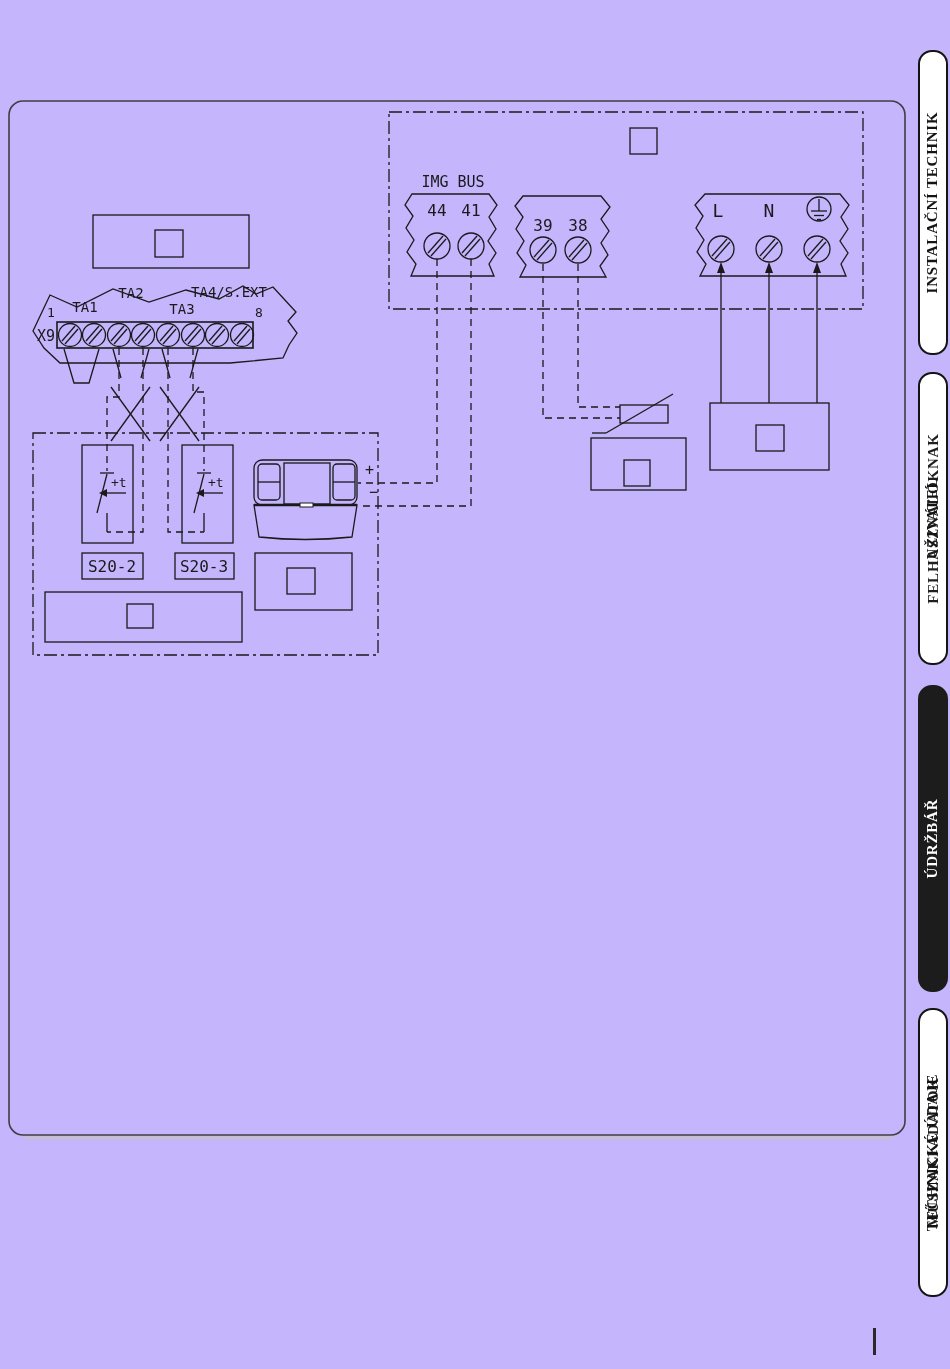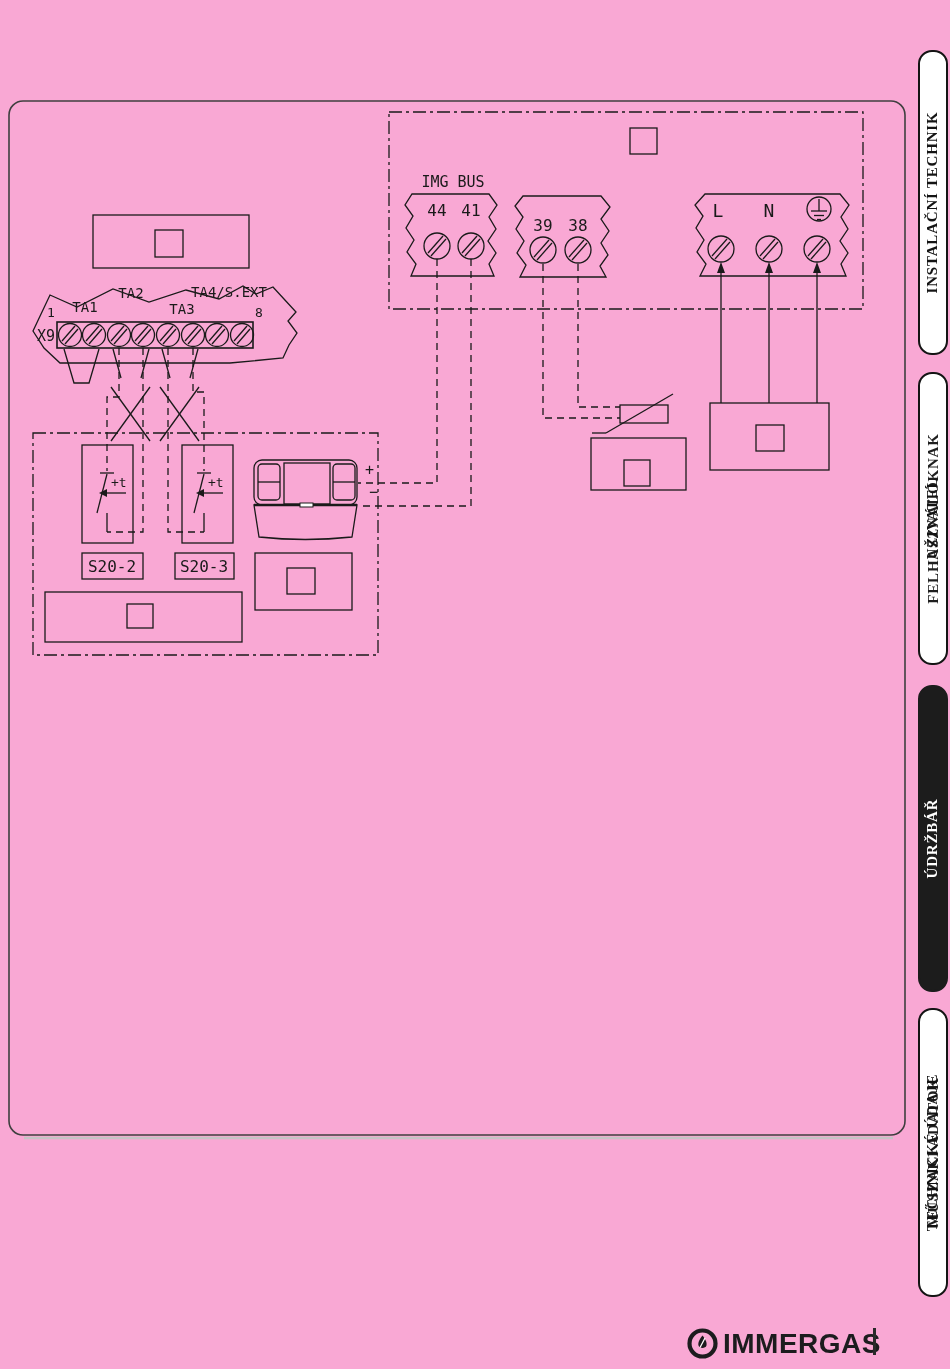--- a/index.html
+++ b/index.html
@@ -1,16 +1,16 @@
 <!DOCTYPE html>
 <html><head>
 <meta charset="utf-8">
 <style>
   html,body{margin:0;padding:0;background:#ffffff;}
-  #page{position:relative;width:950px;height:1369px;background:#f9a8d4;overflow:hidden;
+  #page{position:relative;width:950px;height:1369px;background:#c4b5fd;overflow:hidden;
         font-family:"Liberation Sans",sans-serif;}
   svg .ln{stroke:#1a1a1a;stroke-width:1.3;fill:none;stroke-linecap:butt;}
   svg .th{stroke-width:1.6;}
   svg .dash{stroke-dasharray:7 5;}
   svg .dashdot{stroke-dasharray:13 4 3 4;}
   svg .fillink{fill:#1a1a1a;stroke:none;}
   svg text{fill:#1a1a1a;font-family:"DejaVu Sans Mono",monospace;}
   svg .f13{font-size:13px;} svg .f14{font-size:14px;} svg .f15{font-size:15px;}
   svg .f16{font-size:16px;} svg .f18{font-size:18px;}
   .tab{position:absolute;left:918px;width:30px;background:#fff;border:2.4px solid #141414;
@@ -265,23 +265,15 @@
     <div class="rot"><span>ÚDRŽBÁŘ</span></div>
   </div>
 
   <div class="tab" style="top:1008px;height:289px;">
     <div class="rot">
       <span>TECHNICKÉ ÚDAJE</span>
       <span class="over">MŰSZAKI ADATOK</span>
     </div>
   </div>
 
-  <div class="brand-row">
-    <svg width="33" height="33" viewBox="0 0 33 33">
-      <circle cx="16.5" cy="16.5" r="13" fill="none" stroke="#1c1c1e" stroke-width="4.2"></circle>
-      <path d="M 16.5,8.5 C 13,13 11.8,16 12.6,18.8 C 13.4,21.6 19.6,21.6 20.4,18.8 C 21.2,16 20,13 16.5,8.5 Z" fill="#1c1c1e"></path>
-      <path d="M 14,20.5 L 19,11" stroke="#ffffff" stroke-width="1.3"></path>
-    </svg>
-    <span class="brand-text">IMMERGAS</span>
-  </div>
   <div class="divider-bar"></div>
 
 </div>
 
 </body></html>

